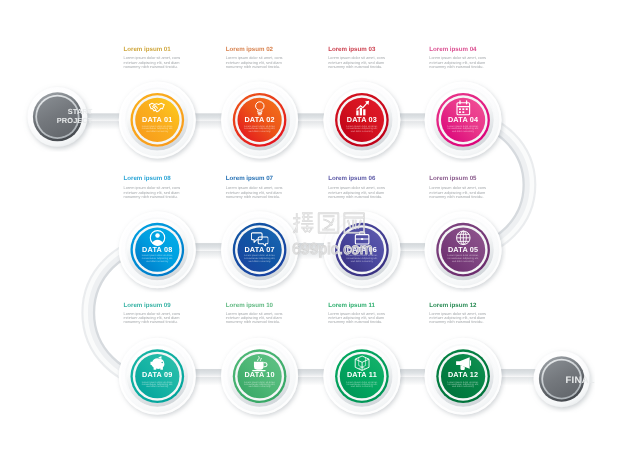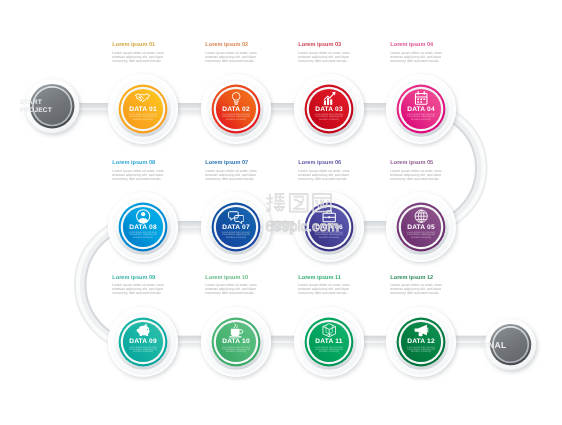--- a/index.html
+++ b/index.html
@@ -3,21 +3,21 @@
 <meta charset="utf-8">
 <style>
   html,body{margin:0;padding:0;}
   body{width:562px;height:425px;background:#fff;font-family:"Liberation Sans",sans-serif;overflow:hidden;-webkit-font-smoothing:antialiased;text-rendering:geometricPrecision;}
   #stage{position:relative;width:562px;height:425px;background:#fff;}
   #stage svg.layer{position:absolute;left:0;top:0;width:562px;height:425px;}
   .node{position:absolute;}
   .txtblock{position:absolute;}
   .tb-title{font-size:5.6px;font-weight:bold;letter-spacing:0px;white-space:nowrap;line-height:6.2px;}
   .tb-body{font-size:3.5px;color:#a4a8ab;line-height:4.05px;white-space:nowrap;}
-  .endlabel{position:absolute;left:0;right:0;text-align:left;color:#e9ebec;font-weight:bold;font-size:6.7px;letter-spacing:.1px;line-height:7.4px;}
+  .endlabel{position:absolute;left:0;right:0;text-align:right;color:#e9ebec;font-weight:bold;font-size:6.7px;letter-spacing:.1px;line-height:7.4px;}
   .dlabel{position:absolute;left:0;right:0;text-align:center;color:#fff;font-weight:bold;font-size:6.6px;letter-spacing:.2px;line-height:6.6px;}
   .dcap{position:absolute;left:0;right:0;text-align:center;color:rgba(255,255,255,.52);font-size:2.3px;line-height:2.45px;}
 </style>
 </head>
 <body>
 
 <div id="stage">
   <svg class="layer" id="bglayer" viewBox="0 0 562 425">
       <defs>
 <linearGradient id="barG" x1="0" y1="0" x2="0" y2="1">

